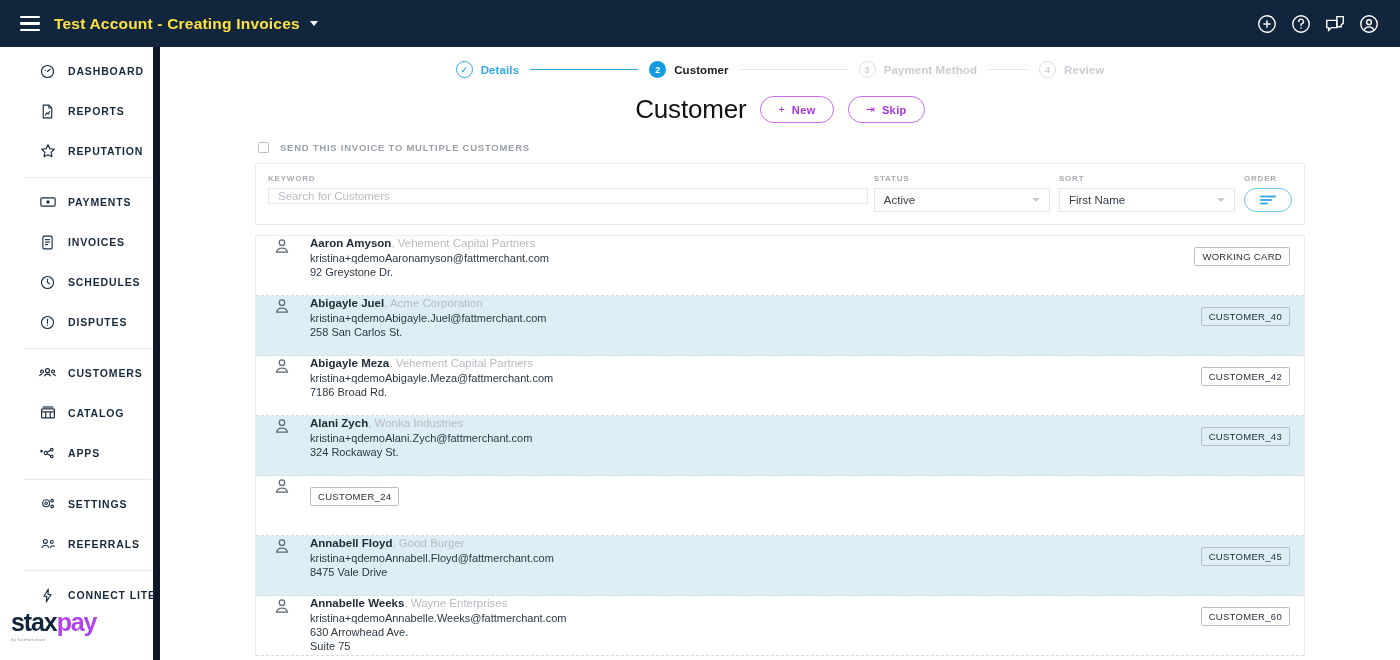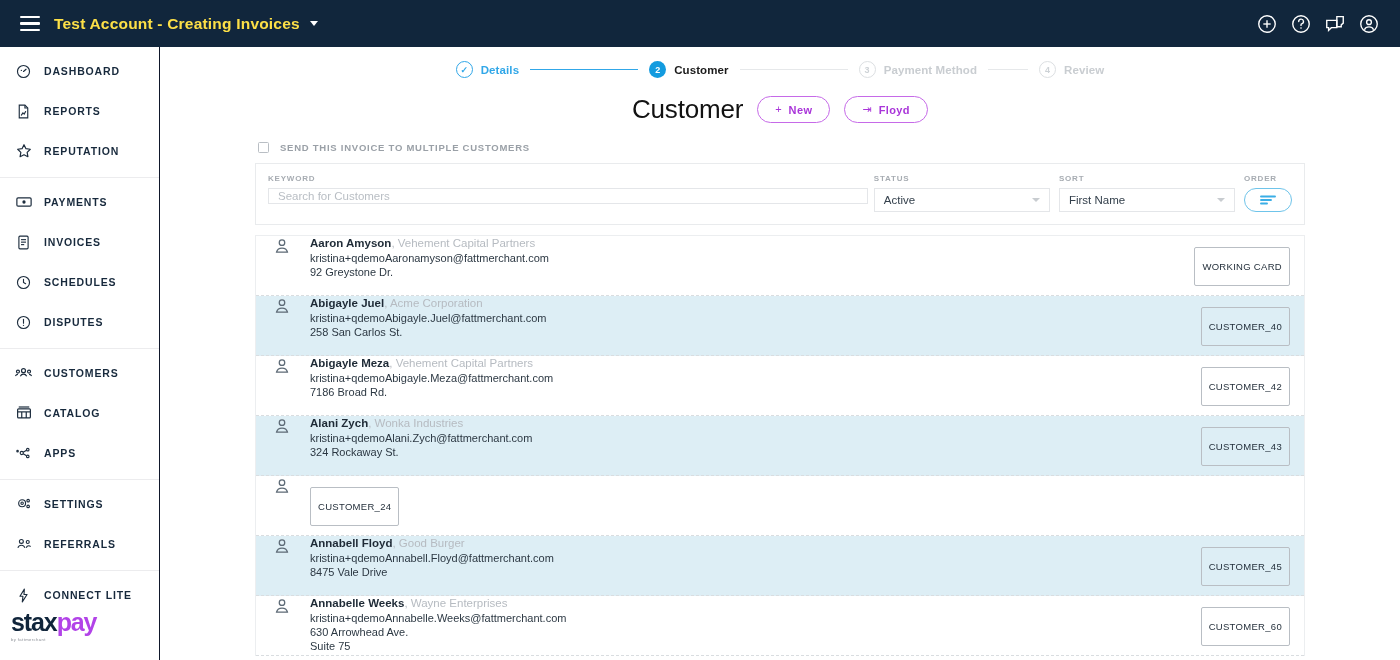--- a/index.html
+++ b/index.html
@@ -39,22 +39,23 @@
     margin-left: auto; display: flex; align-items: center; gap: 12px;
   }
   .topbar-right .ticon { width: 22px; height: 22px; cursor: pointer; }
   .topbar-right svg { display: block; }
 
   
   .sidebar {
     position: absolute; top: 47px; left: 0;
     width: 160px; height: 613px;
     background: #ffffff;
-    border-right: 1px solid #0f172a;
+    border-right: 7px solid #0f172a;
     z-index: 15;
+    padding-left: 24px;
   }
   .nav-group { border-bottom: 1px solid #ececee; padding: 4px 0 6px 0; }
   .nav-group.last { border-bottom: none; }
   .nav-item {
     display: flex; align-items: center;
     height: 40px; padding-left: 14px;
     cursor: pointer;
   }
   .nav-item .nicon {
     width: 19px; height: 19px; flex: 0 0 19px;
@@ -200,21 +201,21 @@
   .row-usericon svg { display: block; }
   .row-body { flex: 1; min-width: 0; }
   .r-line1 { font-size: 11.5px; line-height: 15px; white-space: nowrap; }
   .r-name { font-weight: bold; color: #1e2a36; }
   .r-company { color: #b6bbc1; }
   .r-line2 { font-size: 11px; color: #2c3843; line-height: 14px; white-space: nowrap; }
   .r-line3 { font-size: 11px; color: #2c3843; line-height: 14px; white-space: nowrap; }
   .r-line4 { font-size: 11px; color: #2c3843; line-height: 14px; white-space: nowrap; }
   .badge {
     border: 1px solid #b9bec4; border-radius: 2px;
-    padding: 13px 7px; font-size: 9.5px; letter-spacing: .3px;
+    padding: 3px 7px; font-size: 9.5px; letter-spacing: .3px;
     color: #1e2a36; background: transparent; white-space: nowrap;
     align-self: flex-start; margin-top: 11px;
   }
   .row-right { display: flex; align-items: flex-start; height: 100%; }
 </style>
 </head>
 <body>
 
 <div class="topbar">
   <div class="hamburger">
@@ -440,21 +441,21 @@
   </div>
 
   <div class="title-row">
     <div class="page-title">Customer</div>
     <div class="pill-btn">
       <span class="pglyph">+</span>
       <span class="plabel">New</span>
     </div>
     <div class="pill-btn">
       <span class="pglyph">⇥</span>
-      <span class="plabel">Floyd</span>
+      <span class="plabel">Skip</span>
     </div>
   </div>
 
   <div class="cb-row">
     <span class="cb-box"></span>
     <span class="cb-label">SEND THIS INVOICE TO MULTIPLE CUSTOMERS</span>
   </div>
 
   <div class="filters">
     <div class="fld">

